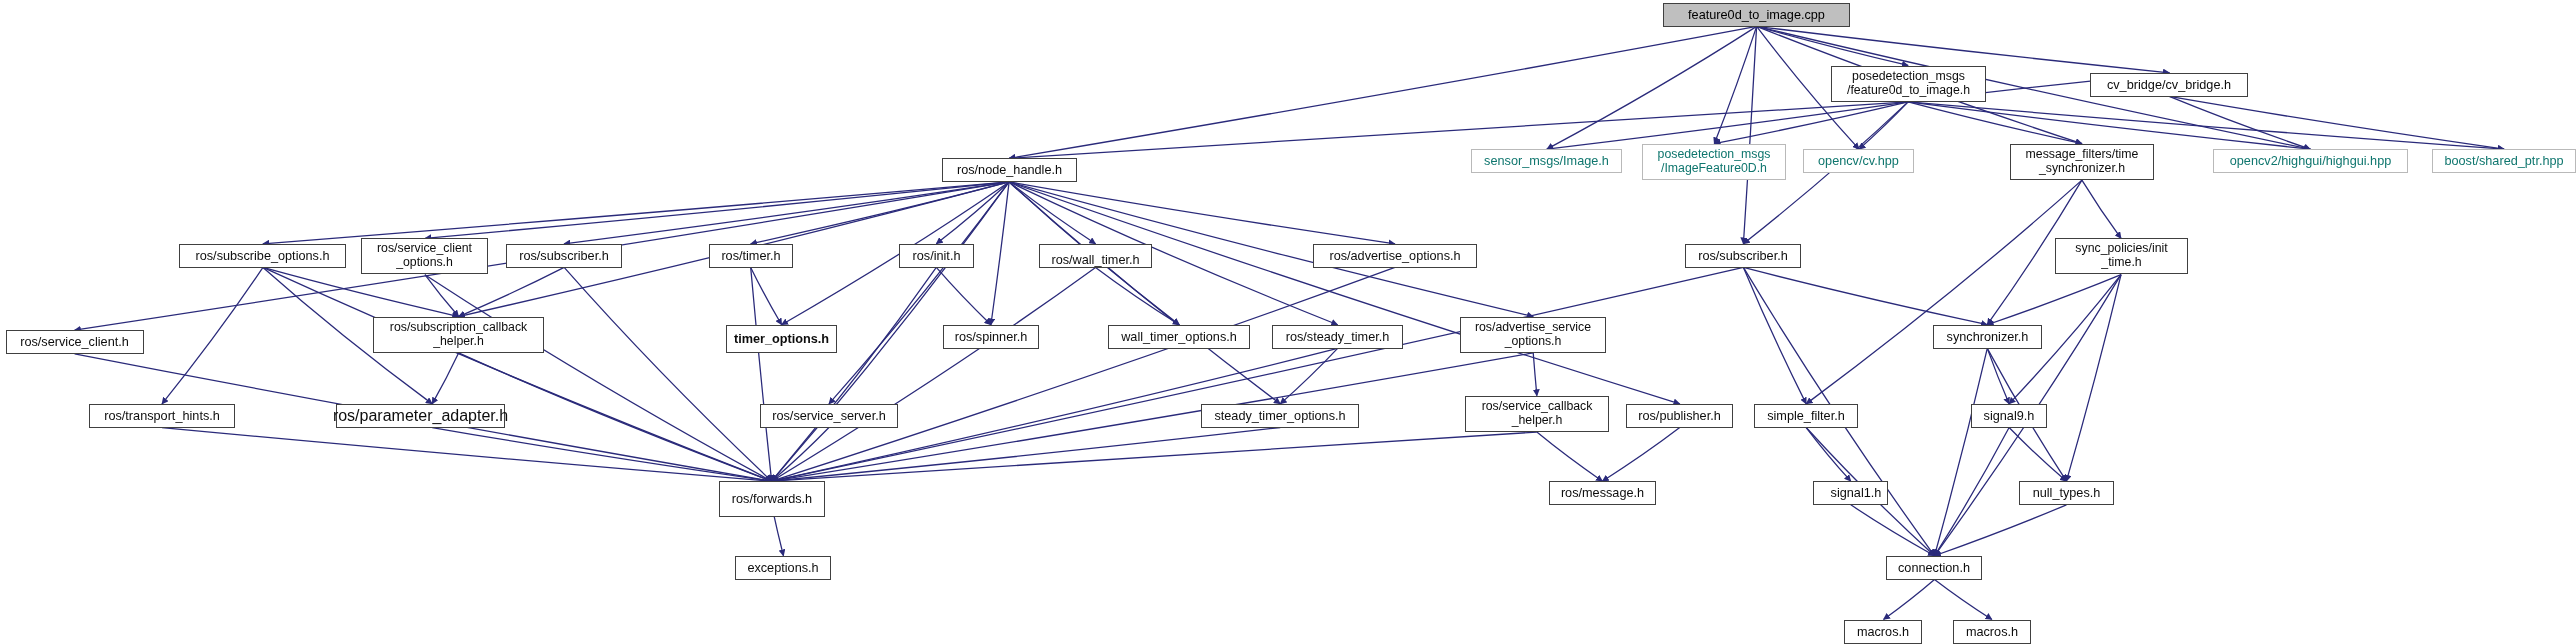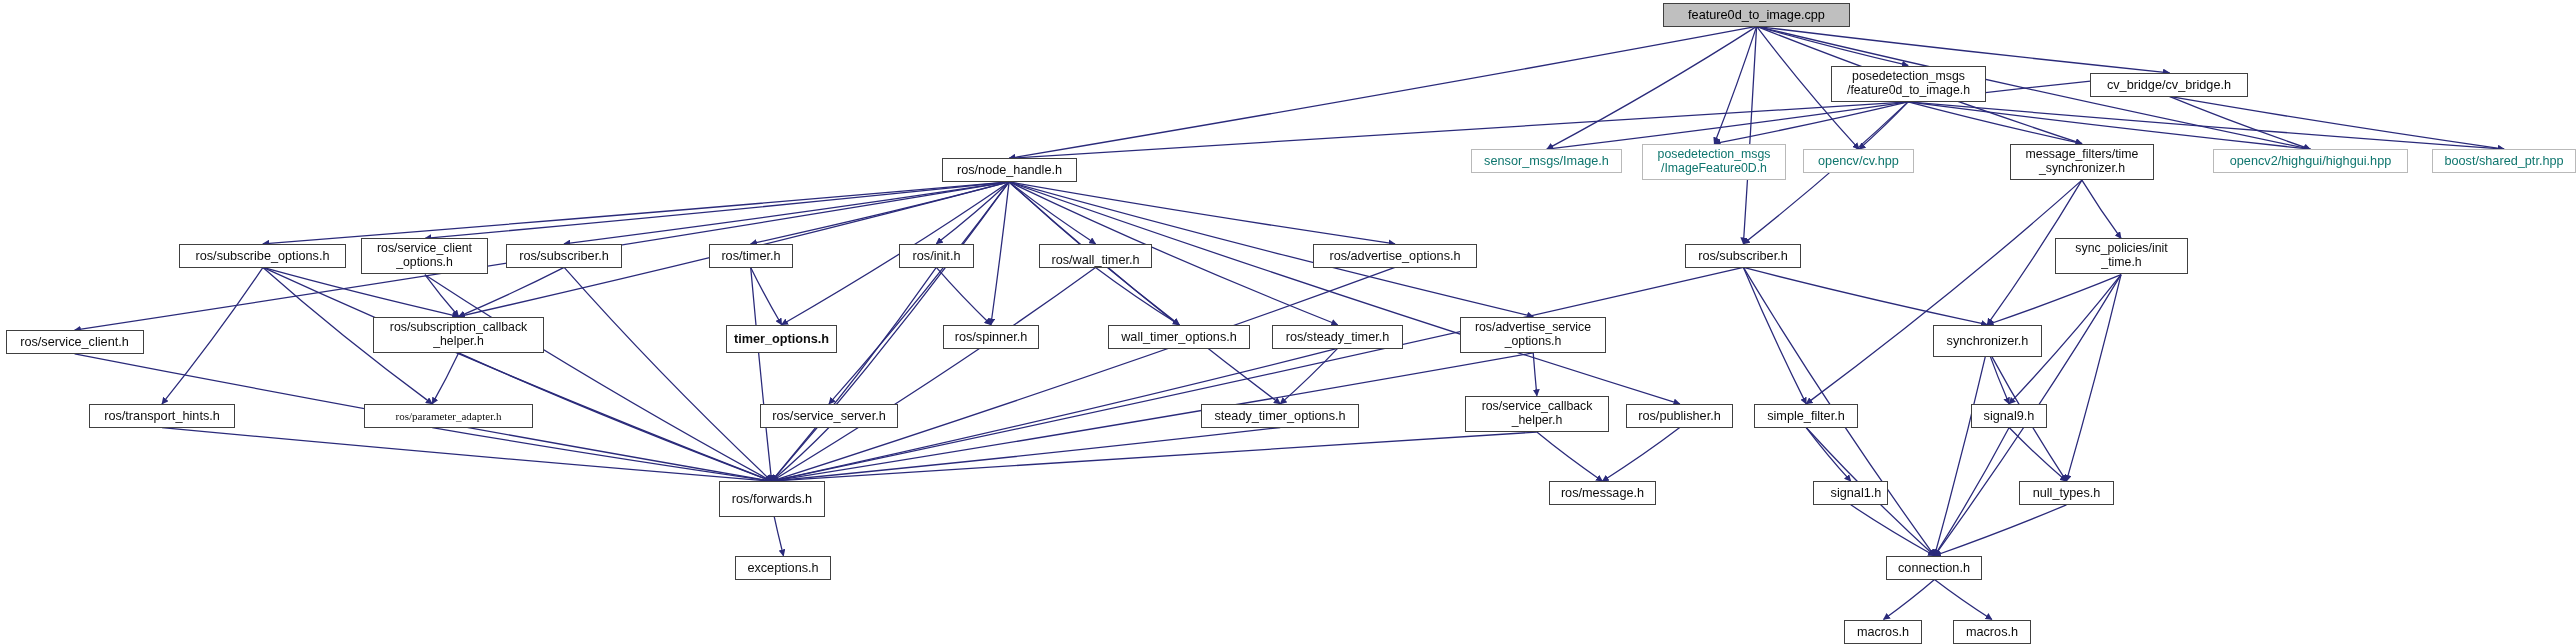--- a/index.html
+++ b/index.html
@@ -141,23 +141,23 @@
 _time.h</span></div>
       <div class="node local" style="left: 5.5px; top: 330px; width: 138px; height: 24px; font-size: 12.7px;"><span>ros/service_client.h</span></div>
       <div class="node local" style="left: 373px; top: 317px; width: 171px; height: 36px; font-size: 12.3px;"><span>ros/subscription_callback
 _helper.h</span></div>
       <div class="node local" style="left: 726px; top: 325px; width: 111px; height: 28px; font-size: 12.7px; font-weight: bold;"><span>timer_options.h</span></div>
       <div class="node local" style="left: 943px; top: 325px; width: 96px; height: 24px; font-size: 12.7px;"><span>ros/spinner.h</span></div>
       <div class="node local" style="left: 1108px; top: 325px; width: 142px; height: 24px; font-size: 12.7px;"><span>wall_timer_options.h</span></div>
       <div class="node local" style="left: 1272px; top: 325px; width: 131px; height: 24px; font-size: 12.7px;"><span>ros/steady_timer.h</span></div>
       <div class="node local" style="left: 1460px; top: 317px; width: 146px; height: 36px; font-size: 12.3px;"><span>ros/advertise_service
 _options.h</span></div>
-      <div class="node local" style="left: 1933px; top: 325px; width: 109px; height: 32px; font-size: 12.7px;"><span>synchronizer.h</span></div>
+      <div class="node local" style="left: 1933px; top: 325px; width: 109px; height: 24px; font-size: 12.7px;"><span>synchronizer.h</span></div>
       <div class="node local" style="left: 89px; top: 404px; width: 146px; height: 24px; font-size: 12.7px;"><span>ros/transport_hints.h</span></div>
-      <div class="node local" style="left: 364px; top: 404px; width: 169px; height: 24px; font-size: 11px; font-family: Liberation Serif, serif;"><span>ros/parameter_adapter.h</span></div>
+      <div class="node local" style="left: 336px; top: 404px; width: 169px; height: 24px; font-size: 16px;"><span>ros/parameter_adapter.h</span></div>
       <div class="node local" style="left: 760px; top: 404px; width: 138px; height: 24px; font-size: 12.7px;"><span>ros/service_server.h</span></div>
       <div class="node local" style="left: 1201px; top: 404px; width: 158px; height: 24px; font-size: 12.7px;"><span>steady_timer_options.h</span></div>
       <div class="node local" style="left: 1465px; top: 396px; width: 144px; height: 36px; font-size: 12.3px;"><span>ros/service_callback
 _helper.h</span></div>
       <div class="node local" style="left: 1626px; top: 404px; width: 107px; height: 24px; font-size: 12.7px;"><span>ros/publisher.h</span></div>
       <div class="node local" style="left: 1754px; top: 404px; width: 104px; height: 24px; font-size: 12.7px;"><span>simple_filter.h</span></div>
       <div class="node local" style="left: 1971px; top: 404px; width: 76px; height: 24px; font-size: 12.7px;"><span>signal9.h</span></div>
       <div class="node local" style="left: 719px; top: 481px; width: 106px; height: 36px; font-size: 12.7px;"><span>ros/forwards.h</span></div>
       <div class="node local" style="left: 1549px; top: 481px; width: 107px; height: 24px; font-size: 12.7px;"><span>ros/message.h</span></div>
       <div class="node local" style="left: 1813px; top: 481px; width: 75px; height: 24px; font-size: 12.7px; padding-left: 11px;"><span>signal1.h</span></div>

